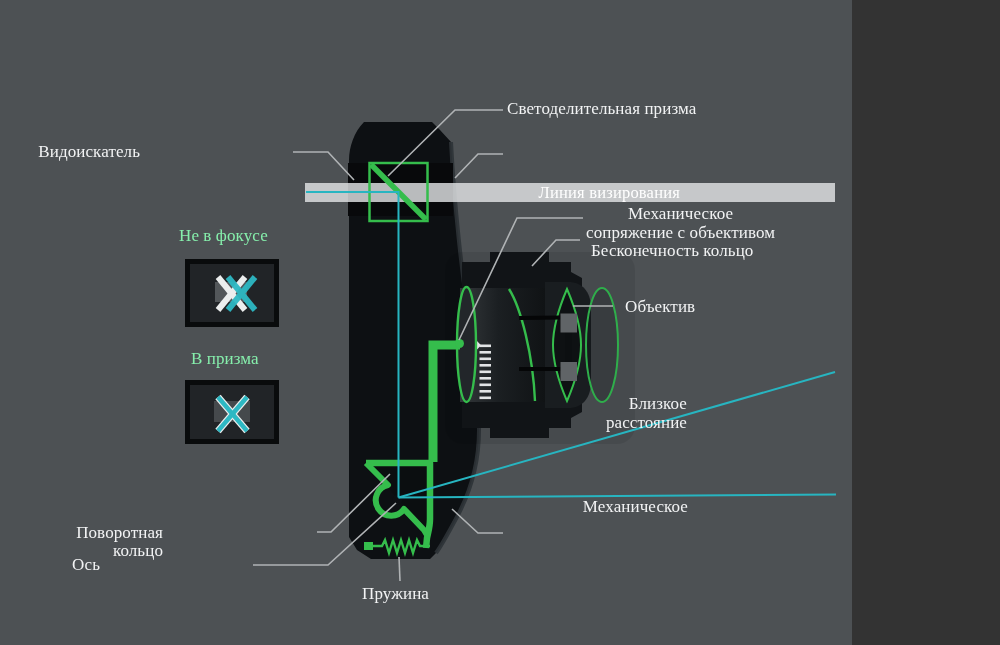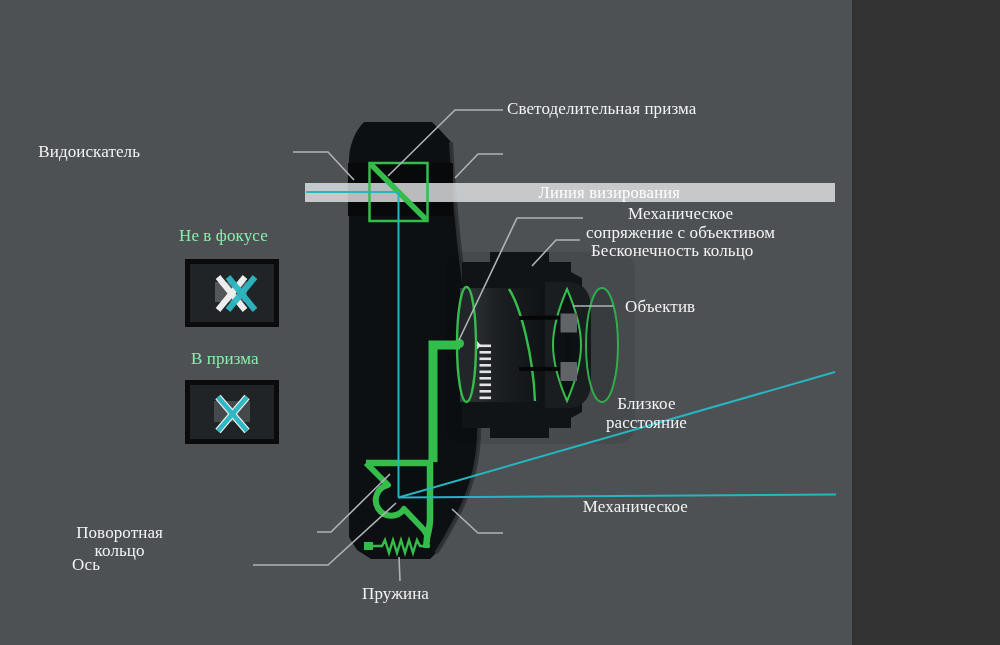--- a/index.html
+++ b/index.html
@@ -14,21 +14,21 @@
   .lbl{
     position:absolute;
     color:#f2f3f4;
     font-size:17px;
     letter-spacing:.1px;
     white-space:nowrap;
     line-height:18.5px;
   }
   .lbl.blue{color:#86efac;}
   .lbl.dark{color:#ffffff;font-size:16.5px;letter-spacing:.2px;}
-  .lbl.right{text-align:center;}
+  .lbl.right{text-align:right;}
   
   .l-beam{left:507px;top:100px;}
   .l-vf{right:712px;top:143px;}
   .l-sight{right:172px;top:184px;}
   .l-mech{left:586px;top:205px;text-align:center;}
   .l-fring{left:591px;top:242px;}
   .l-lens{left:625px;top:298px;}
   .l-near{right:165px;top:395px;}
   .l-inf{right:164px;top:498px;}
   .l-rot{right:689px;top:524px;line-height:17.5px;}

